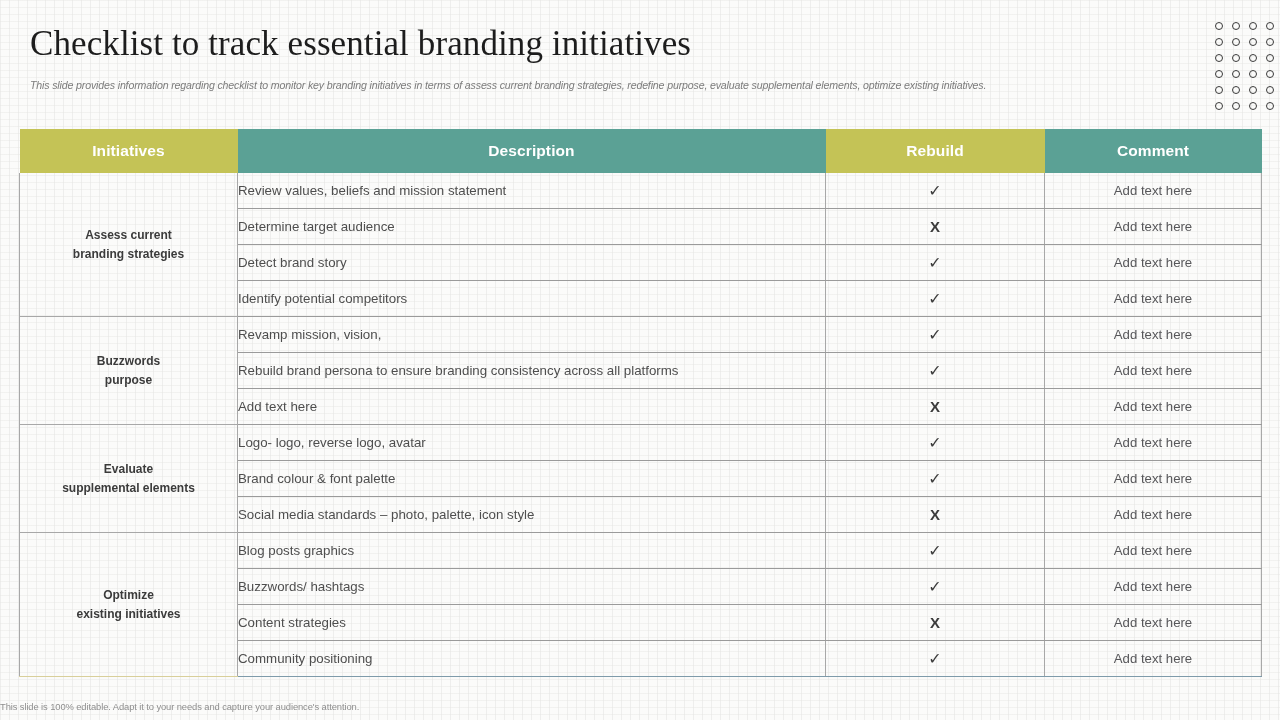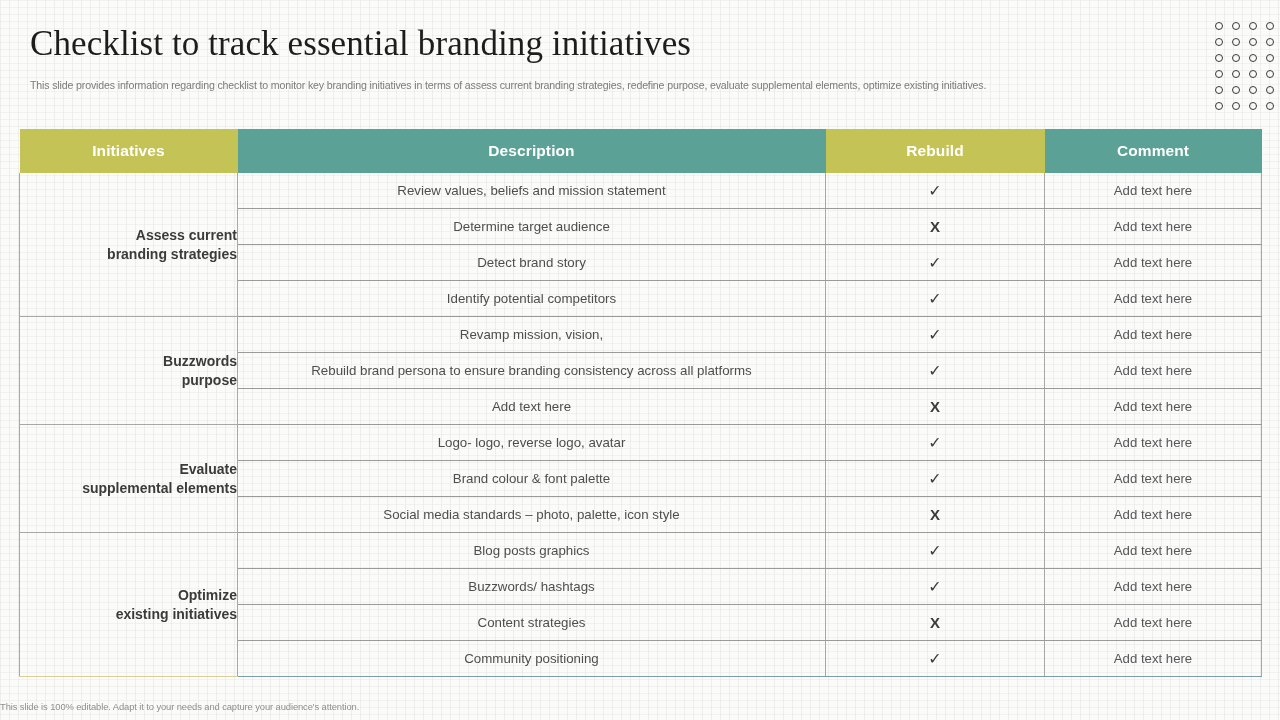--- a/index.html
+++ b/index.html
@@ -37,20 +37,21 @@
     white-space: nowrap;
   }
   #subtitle {
     position: absolute;
     left: 30px;
     top: 79px;
     font-size: 10.6px;
     color: #7c7c7c;
     letter-spacing: -0.15px;
     white-space: nowrap;
+    font-style: italic;
   }
 
   
   #dots {
     position: absolute;
     left: 1210px;
     top: 18px;
     display: grid;
     grid-template-columns: repeat(4, 17px);
     grid-auto-rows: 16px;
@@ -90,35 +91,35 @@
   }
   .hdr-olive { background: #c4c356; }
   .hdr-teal  { background: #5ba195; }
 
   .col-init    { width: 218px; }
   .col-desc    { width: 588px; }
   .col-checked { width: 219px; }
   .col-comment { width: 217px; }
 
   .init-cell {
-    text-align: right;
-    vertical-align: middle;
-    font-size: 14px;
+    text-align: center;
+    vertical-align: middle;
+    font-size: 12px;
     font-weight: bold;
     color: #3b3b3b;
     line-height: 19px;
     border-left: 1.4px solid #a8a8a8;
     border-right: 1.4px solid #a8a8a8;
     border-bottom: 1.4px solid #a8a8a8;
   }
   .init-cell.last { border-bottom: 1.6px solid #d8cf9a; }
 
   .desc-cell {
     height: 35px;
-    text-align: center;
+    text-align: left;
     vertical-align: middle;
     font-size: 13.3px;
     color: #4e4e4e;
     border-right: 1.4px solid #a8a8a8;
     border-bottom: 1.1px solid #9a9a9a;
   }
   .desc-cell.lastrow { border-bottom: 1.6px solid #7e9baa; }
 
   .check-cell {
     text-align: center;

